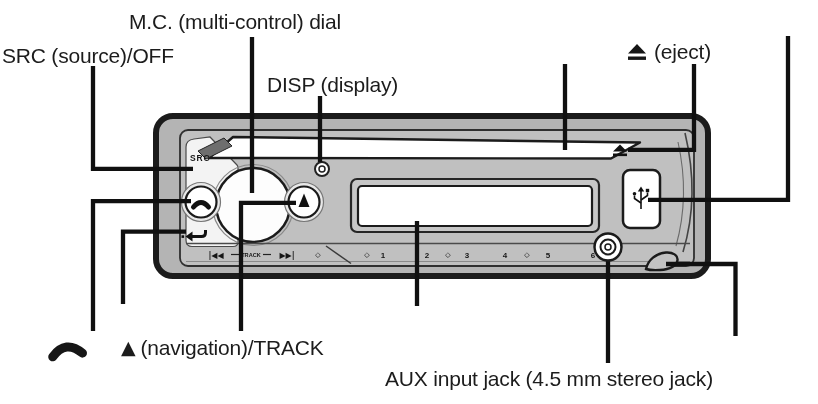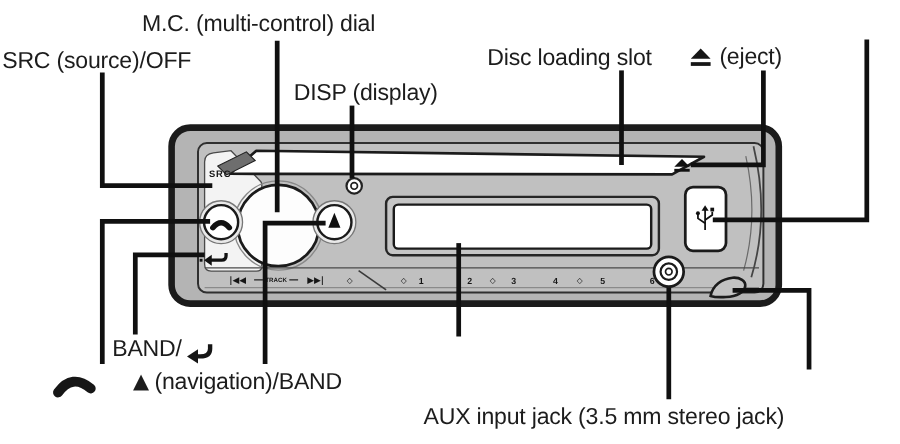--- a/index.html
+++ b/index.html
@@ -131,45 +131,37 @@
       <path class="callout" d="M123,304 V231.6 H186"></path>
       <path class="callout" d="M241,331 V202.8 H296"></path>
       <path class="callout" d="M417,221 V306"></path>
       <path class="callout" d="M666,264 H735.5 V336"></path>
     </g>
   </svg>
 
   <div class="label" style="left:129px;top:10px">M.C. (multi-control) dial</div>
   <div class="label" style="left:2px;top:44px">SRC (source)/OFF</div>
   <div class="label" style="left:267px;top:73px">DISP (display)</div>
-  <div class="label" style="left:443px;top:41px">Disc loading slot</div>
 
   <div class="label label-flex" style="left:626px;top:40px">
     <svg width="22" height="20" viewBox="0 0 22 20" style="margin-top:2px">
       <polygon points="11,2 2,11.5 20,11.5" fill="#161616"></polygon>
       <rect x="2" y="14.5" width="18" height="3.4" fill="#161616"></rect>
     </svg>
     <span>(eject)</span>
   </div>
 
 
-  <div class="label label-flex" style="left:102px;top:306px;gap:3px">
-    <span>BAND/</span>
-    <svg width="26" height="22" viewBox="0 0 26 22" style="margin-top:3px">
-      <path d="M23,4 L23,8 Q23,15 14,15 L10,15" fill="none" stroke="#161616" stroke-width="4"></path>
-      <polygon points="12,8.5 2,15 12,21.5" fill="#161616"></polygon>
-    </svg>
-  </div>
 
   <svg width="44" height="28" viewBox="0 0 44 28" style="position:absolute;left:45px;top:336px">
     <g transform="rotate(-7 22 14)">
       <path d="M7,19 Q22,3 37,19" fill="none" stroke="#161616" stroke-width="9" stroke-linecap="round"></path>
     </g>
   </svg>
 
   <div class="label label-flex" style="left:121px;top:336px;gap:5px">
     <span class="glyph-tri">▲</span>
-    <span>(navigation)/BAND</span>
+    <span>(navigation)/TRACK</span>
   </div>
 
-  <div class="label" style="left:385px;top:367px">AUX input jack (3.5 mm stereo jack)</div>
+  <div class="label" style="left:385px;top:367px">AUX input jack (4.5 mm stereo jack)</div>
 
 </div>
 
 </body></html>

